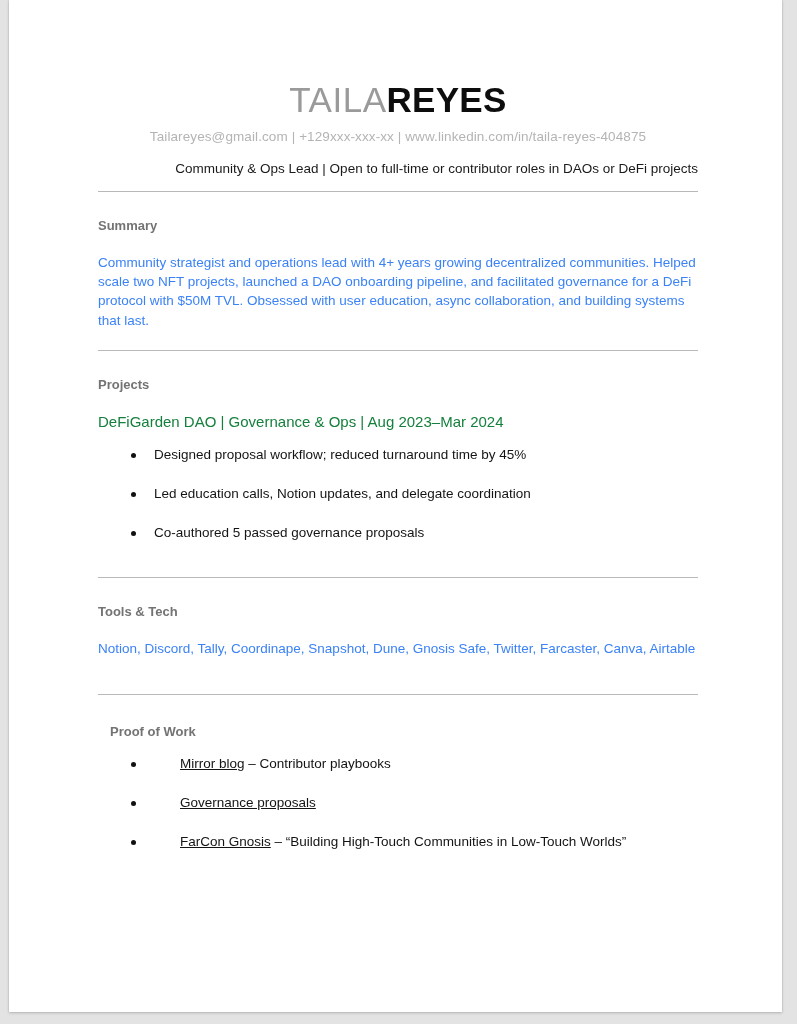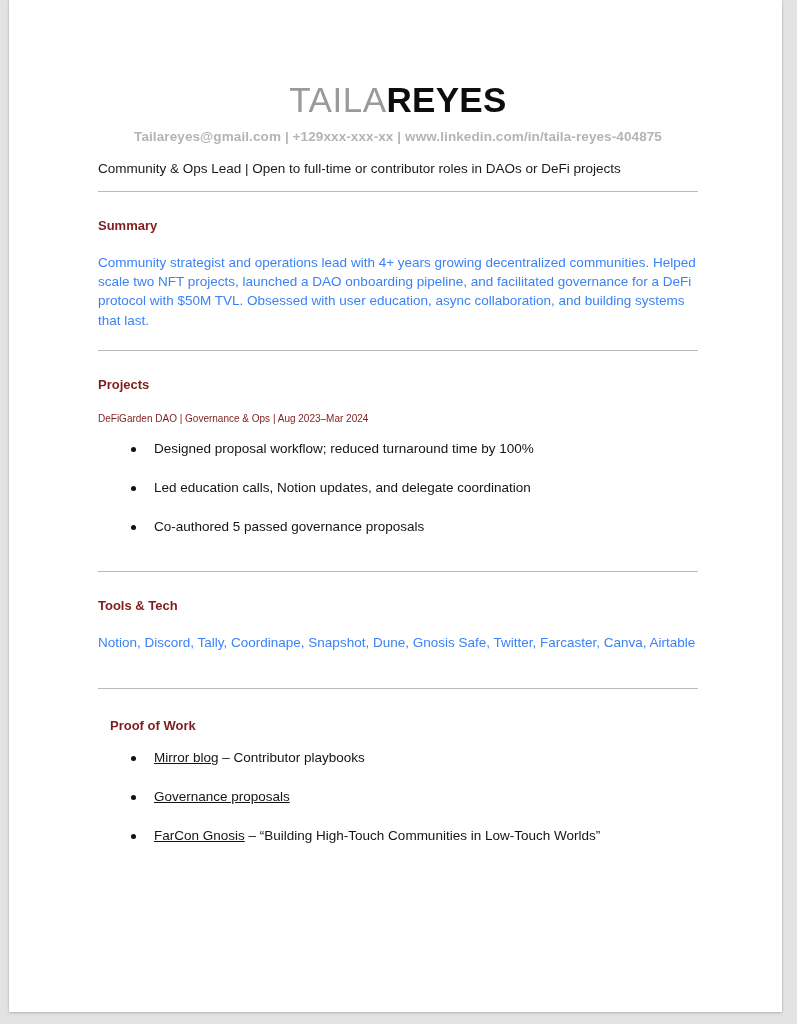--- a/index.html
+++ b/index.html
@@ -60,25 +60,24 @@
     letter-spacing: 0.3px;
   }
 
   .contact-line {
     text-align: center;
     font-size: 13.5px;
     color: #b4b4b4;
     margin-top: 12px;
     letter-spacing: 0.1px;
     white-space: nowrap;
-    font-weight: bold;
   }
 
   .tagline {
-    text-align: left;
+    text-align: right;
     font-size: 13.5px;
     color: #1a1a1a;
     margin-top: 17px;
     white-space: nowrap;
   }
 
   .rule {
     height: 0;
     border: 0;
     border-top: 1.5px solid #b9b9b9;
@@ -86,37 +85,37 @@
     width: 600px;
   }
   .rule-header { margin-top: 15px; }
 
   
   .section { width: 600px; }
 
   .section-heading {
     font-size: 13px;
     font-weight: 700;
-    color: #7f1d1d;
+    color: #737373;
     margin: 0;
     padding: 0;
   }
   .heading-gap-top { margin-top: 26px; }
 
   .body-text {
     font-size: 13.5px;
     color: #3b82f6;
     line-height: 19.2px;
     margin: 0;
   }
   .body-gap { margin-top: 20px; }
 
   .project-line {
-    font-size: 10px;
-    color: #7f1d1d;
+    font-size: 15px;
+    color: #15803d;
     margin: 0;
     margin-top: 21px;
   }
 
   ul.bullets {
     list-style: none;
     margin: 0;
     padding: 0;
     margin-top: 16px;
   }
@@ -135,20 +134,21 @@
     top: 7px;
     width: 5px;
     height: 5px;
     border-radius: 50%;
     background: #111111;
   }
 
   .link-text {
     text-decoration: underline;
     color: #141414;
+    margin-left: 26px;
   }
 
   .rule-after-summary { margin-top: 20px; }
   .rule-after-projects { margin-top: 35px; }
   .rule-after-tools { margin-top: 36px; }
 
   .proof-heading {
     margin-left: 12px;
     margin-top: 29px;
   }
@@ -176,21 +176,21 @@
       </div>
 
       <hr class="rule rule-after-summary">
 
       <div class="section">
         <div class="section-heading heading-gap-top">Projects</div>
         <div class="project-line">DeFiGarden DAO | Governance &amp; Ops | Aug 2023–Mar 2024</div>
         <ul class="bullets">
           <li>
             <span class="dot"></span>
-            <span>Designed proposal workflow; reduced turnaround time by 100%</span>
+            <span>Designed proposal workflow; reduced turnaround time by 45%</span>
           </li>
           <li>
             <span class="dot"></span>
             <span>Led education calls, Notion updates, and delegate coordination</span>
           </li>
           <li>
             <span class="dot"></span>
             <span>Co-authored 5 passed governance proposals</span>
           </li>
         </ul>

